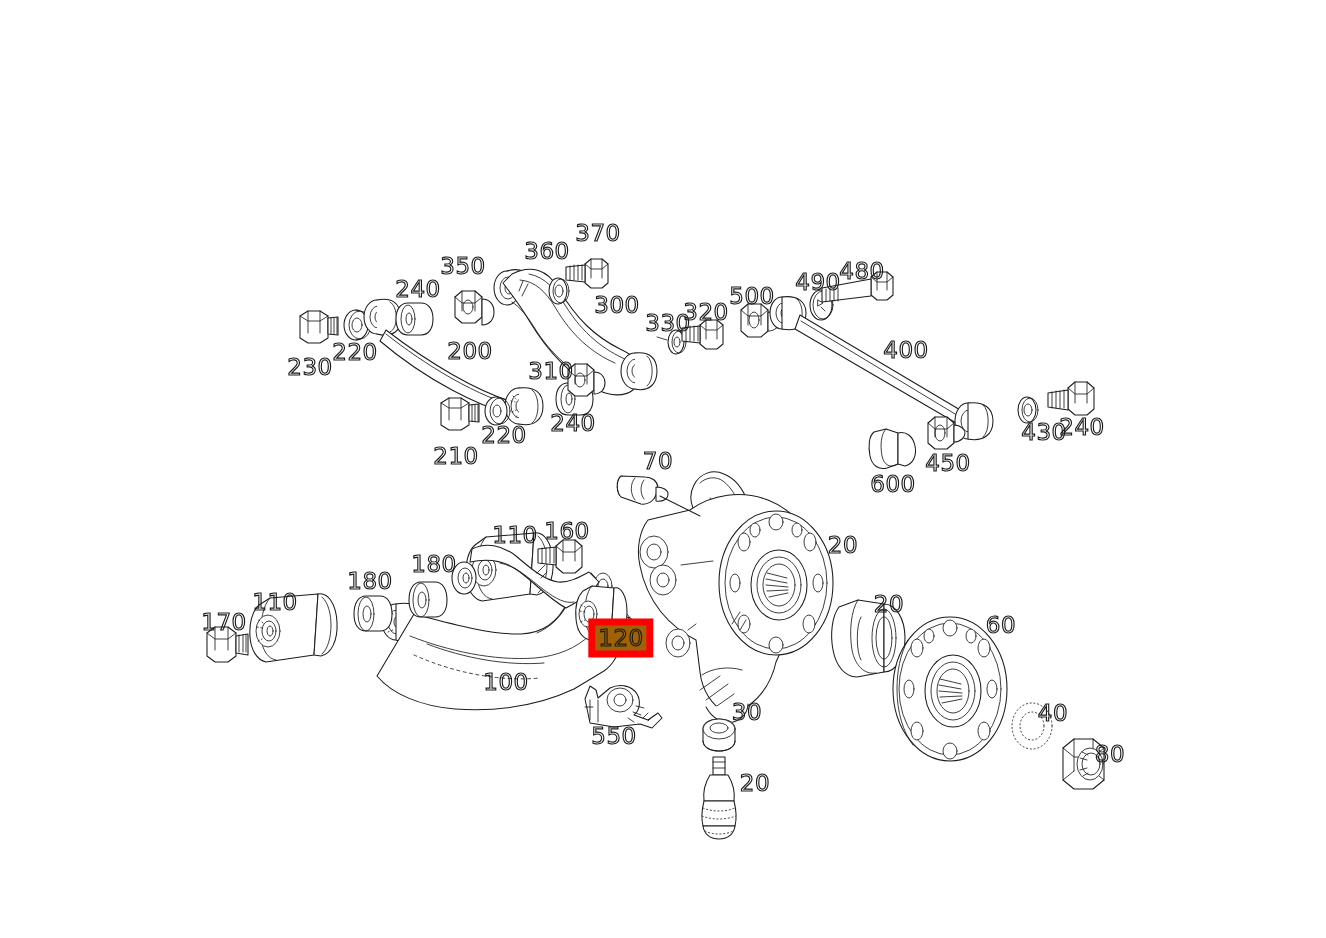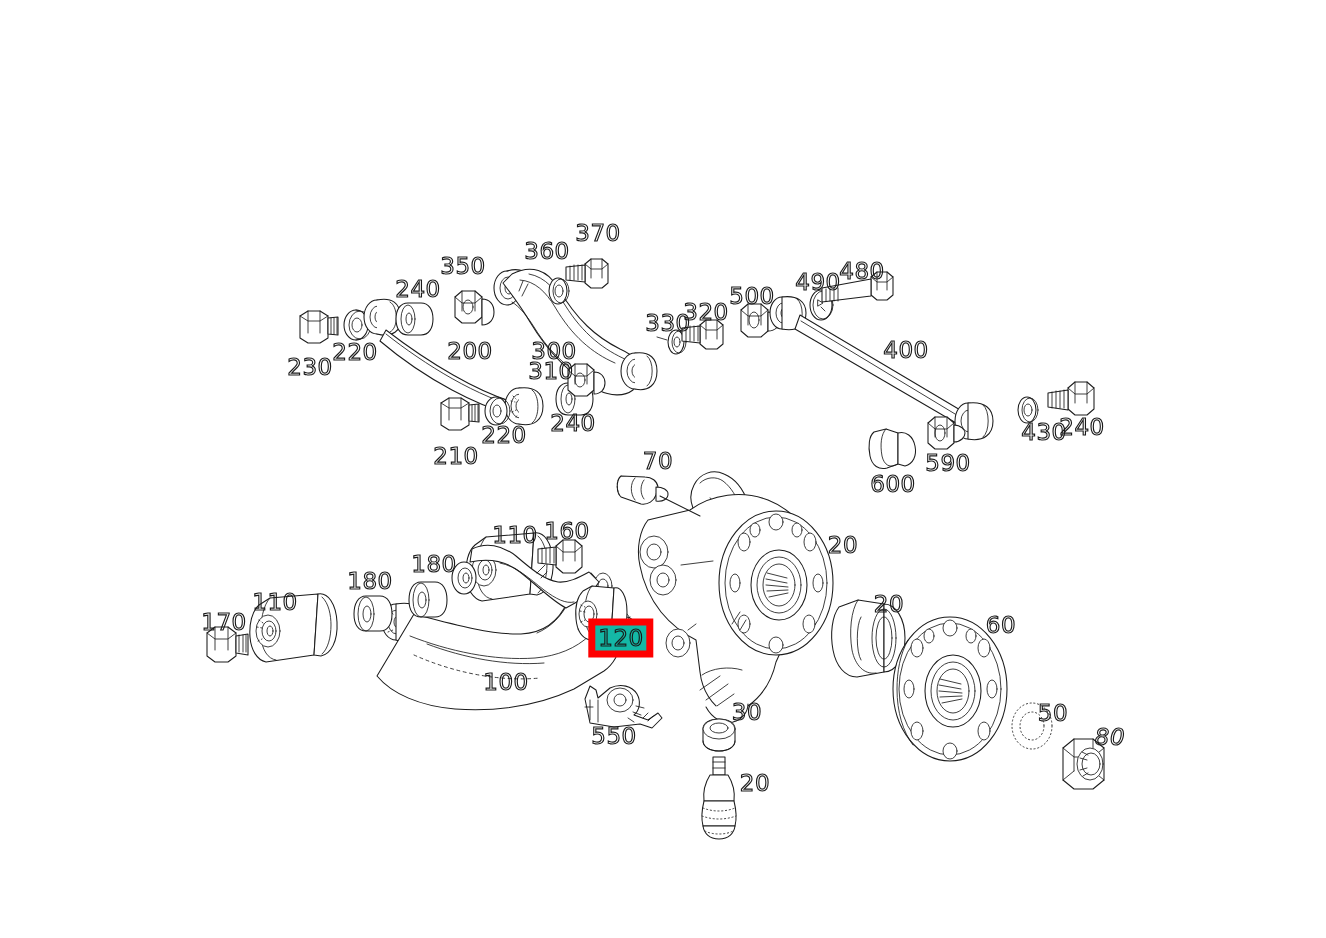--- a/index.html
+++ b/index.html
@@ -33,21 +33,21 @@
     font-weight: 400;
     line-height: 1;
     letter-spacing: 0.5px;
     color: transparent;
     -webkit-text-stroke: 1.15px #1a1a1a;
     white-space: nowrap;
     user-select: none;
     transform: translate(-50%, -50%);
   }
   .callout.highlighted {
-    background: #14b8a6;
+    background: #a16207;
     box-shadow: 0 0 0 7px #fe0000;
     padding: 1px 3px;
     z-index: 40;
   }
   .lw { stroke: #1c1c1c; fill: none; stroke-linecap: round; stroke-linejoin: round; }
   .f-w { fill: #ffffff; }
   .t06 { stroke-width: 0.85; }
   .t08 { stroke-width: 1.05; }
   .dash { stroke-dasharray: 3 3.5; }
   .dot { stroke-dasharray: 1.2 2.6; }
@@ -490,42 +490,42 @@
     </g>
 
   </svg>
 
   <div class="callout" style="left:310px; top:367px;">230</div>
   <div class="callout" style="left:355px; top:352px;">220</div>
   <div class="callout" style="left:418px; top:289px;">240</div>
   <div class="callout" style="left:463px; top:266px;">350</div>
   <div class="callout" style="left:547px; top:251px;">360</div>
   <div class="callout" style="left:598px; top:233px;">370</div>
-  <div class="callout" style="left:554px; top:305px;margin-top:46px;">300</div>
+  <div class="callout" style="left:617px; top:305px;">300</div>
   <div class="callout" style="left:470px; top:351px;">200</div>
   <div class="callout" style="left:551px; top:371px;">310</div>
   <div class="callout" style="left:573px; top:423px;">240</div>
   <div class="callout" style="left:456px; top:456px;">210</div>
   <div class="callout" style="left:504px; top:435px;">220</div>
   <div class="callout" style="left:668px; top:323px;">330</div>
   <div class="callout" style="left:706px; top:312px;">320</div>
   <div class="callout" style="left:752px; top:296px;">500</div>
   <div class="callout" style="left:818px; top:282px;">490</div>
   <div class="callout" style="left:862px; top:271px;">480</div>
   <div class="callout" style="left:906px; top:350px;">400</div>
   <div class="callout" style="left:1044px; top:432px;">430</div>
   <div class="callout" style="left:1082px; top:427px;">240</div>
-  <div class="callout" style="left:948px; top:463px;">590</div>
+  <div class="callout" style="left:948px; top:463px;">450</div>
   <div class="callout" style="left:893px; top:484px;">600</div>
   <div class="callout" style="left:658px; top:461px;">70</div>
   <div class="callout" style="left:843px; top:545px;">20</div>
   <div class="callout" style="left:889px; top:604px;">20</div>
   <div class="callout" style="left:1001px; top:625px;">60</div>
-  <div class="callout" style="left:1053px; top:713px;">50</div>
-  <div class="callout" style="left:1110px; top:737px;font-style:italic;">80</div>
+  <div class="callout" style="left:1053px; top:713px;">40</div>
+  <div class="callout" style="left:1110px; top:754px;">80</div>
   <div class="callout" style="left:515px; top:535px;">110</div>
   <div class="callout" style="left:567px; top:531px;">160</div>
   <div class="callout" style="left:434px; top:564px;">180</div>
   <div class="callout" style="left:370px; top:581px;">180</div>
   <div class="callout" style="left:275px; top:602px;">110</div>
   <div class="callout" style="left:224px; top:622px;">170</div>
   <div class="callout" style="left:506px; top:682px;">100</div>
   <div class="callout highlighted" style="left:621px; top:638px;">120</div>
   <div class="callout" style="left:614px; top:736px;">550</div>
   <div class="callout" style="left:747px; top:712px;">30</div>

